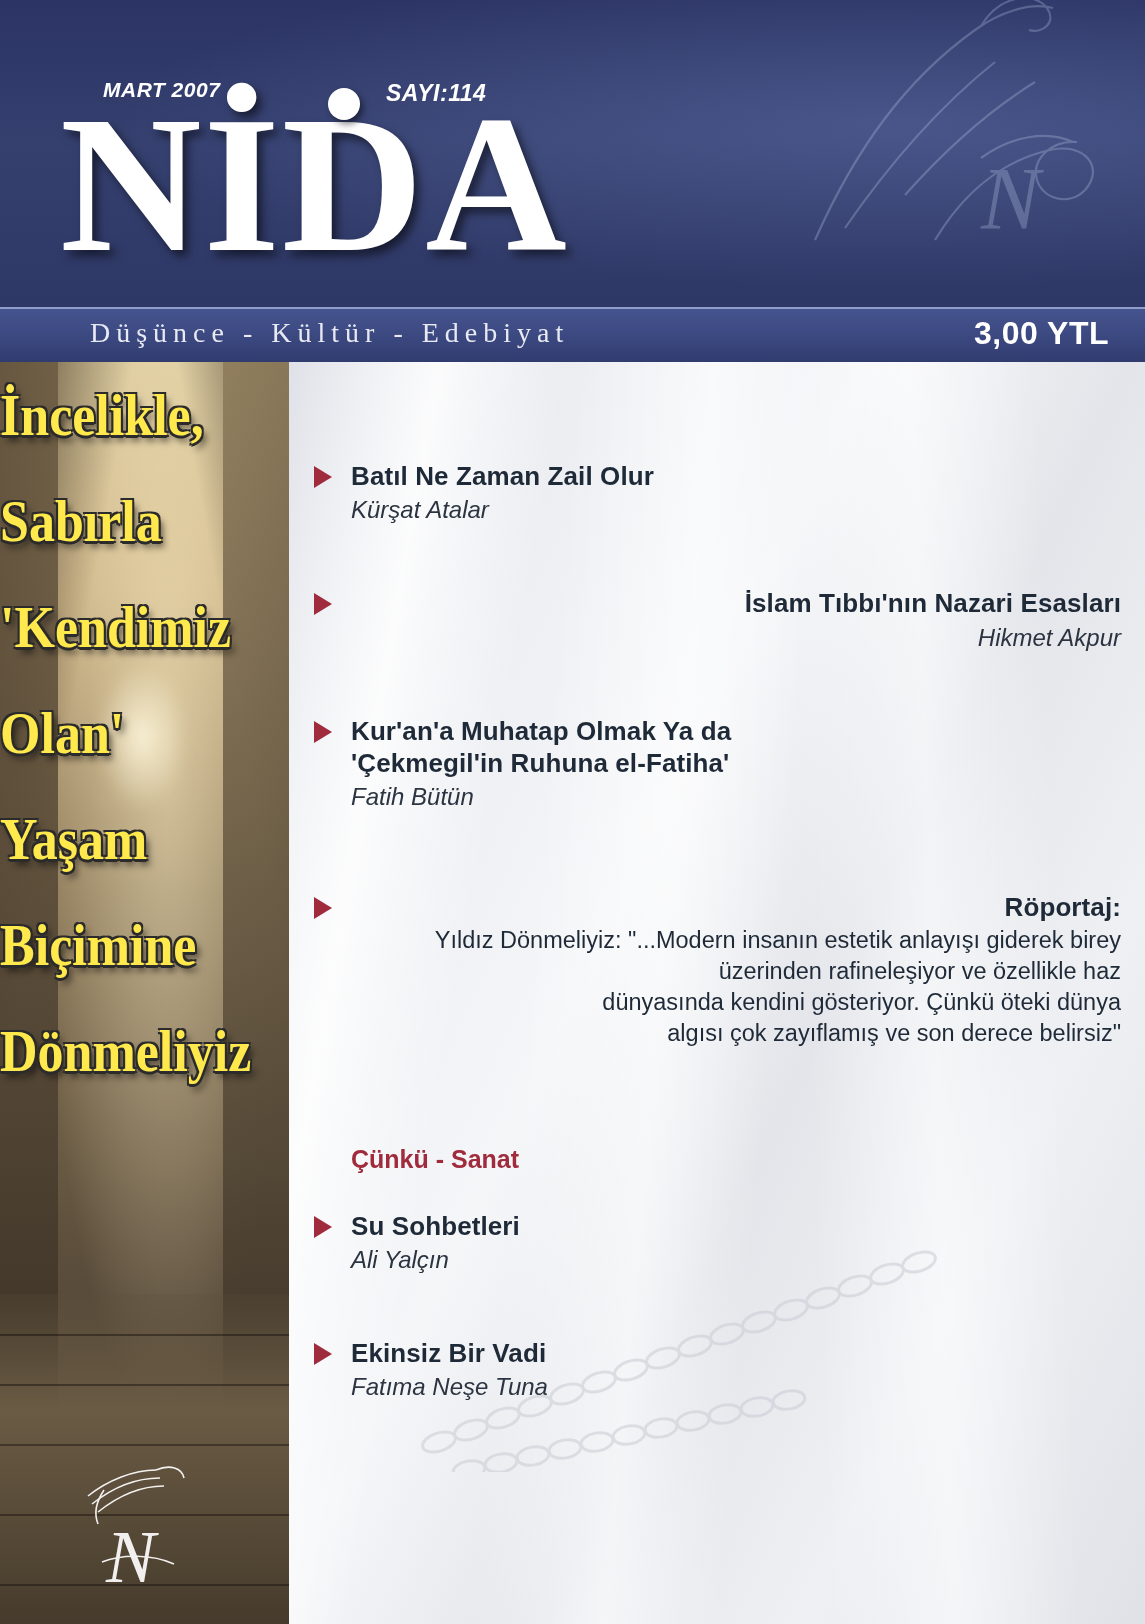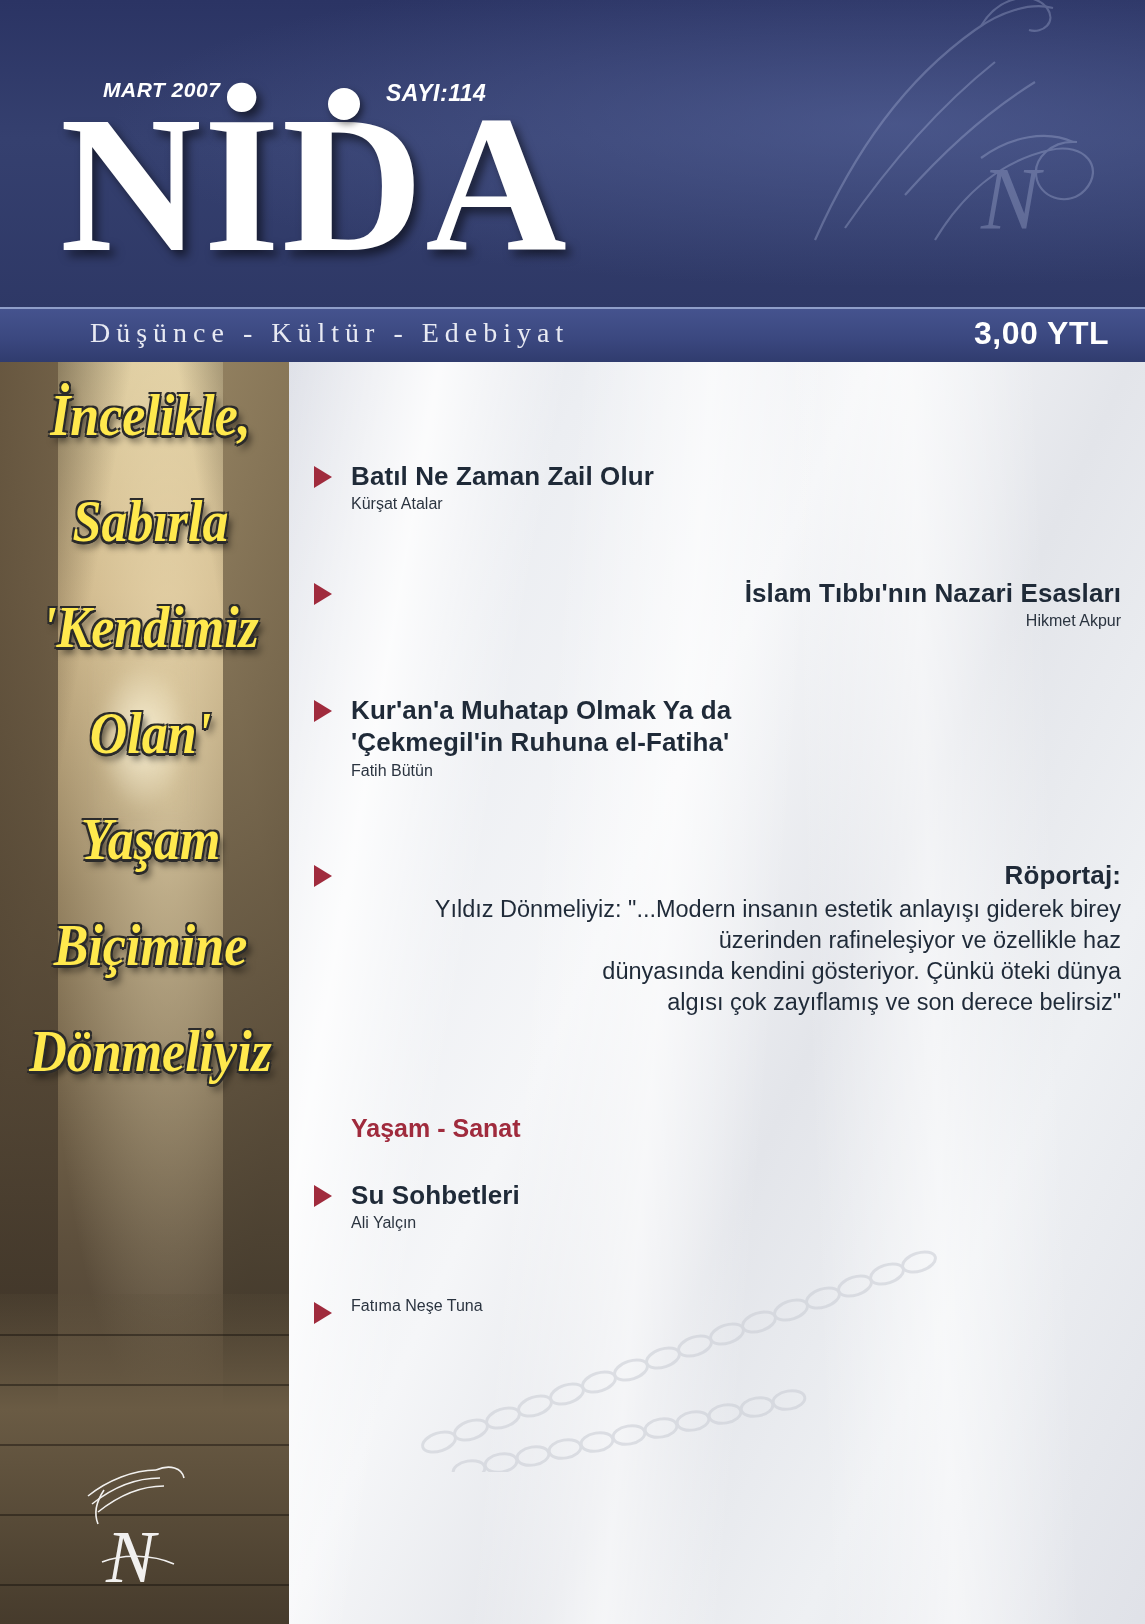--- a/index.html
+++ b/index.html
@@ -147,22 +147,20 @@
     position: absolute;
     left: 96px; top: 300px;
     width: 92px; height: 150px;
     background: radial-gradient(ellipse at 50% 50%, rgba(255,248,222,0.85) 0%, rgba(210,190,140,0.1) 70%);
     filter: blur(6px);
   }
   .cover-lines {
     position: absolute;
     left: 0; top: 28px;
     width: 301px;
-    text-align: center;
-    font-style: italic;
   }
   .cover-lines .cl {
     font-family: "Liberation Serif", serif;
     font-weight: bold;
     font-size: 52px;
     line-height: 1.0;
     color: #ffe94d;
     margin-bottom: 54px;
     letter-spacing: 0px;
     text-shadow:
@@ -223,24 +221,25 @@
     border-left: 18px solid #a02b3d;
   }
   .entry .title {
     font-size: 26px;
     font-weight: bold;
     color: #1f2a38;
     line-height: 1.24;
     letter-spacing: 0.1px;
   }
   .entry .author {
-    font-size: 16px;
+    font-size: 24px;
     color: #2b3440;
     line-height: 1.3;
     margin-top: 2px;
+    font-style: italic;
   }
   .section-head {
     padding-left: 50px;
     font-size: 25px;
     font-weight: bold;
     color: #a02b3d;
     margin-bottom: 30px;
   }
   .interview-body {
     font-size: 23.5px;
@@ -384,29 +383,30 @@
         <span class="bullet"></span>
         <div class="title">Röportaj:</div>
         <div class="interview-body">
           <span class="quote-block">
             <span>Yıldız Dönmeliyiz:</span>
             <span>"...Modern insanın estetik anlayışı giderek birey üzerinden rafineleşiyor ve özellikle haz dünyasında kendini gösteriyor. Çünkü öteki dünya algısı çok zayıflamış ve son derece belirsiz"</span>
           </span>
         </div>
       </div>
 
-      <div class="section-head" style="margin-top:96px;">Yaşam - Sanat</div>
+      <div class="section-head" style="margin-top:96px;">Çünkü - Sanat</div>
 
       <div class="entry" style="margin-top:36px;">
         <span class="bullet"></span>
         <div class="title">Su Sohbetleri</div>
         <div class="author">Ali Yalçın</div>
       </div>
 
       <div class="entry" style="margin-top:62px;">
         <span class="bullet"></span>
+        <div class="title">Ekinsiz Bir Vadi</div>
         <div class="author">Fatıma Neşe Tuna</div>
       </div>
 
     </div>
   </div>
 
 </div>
 
 </body></html>

